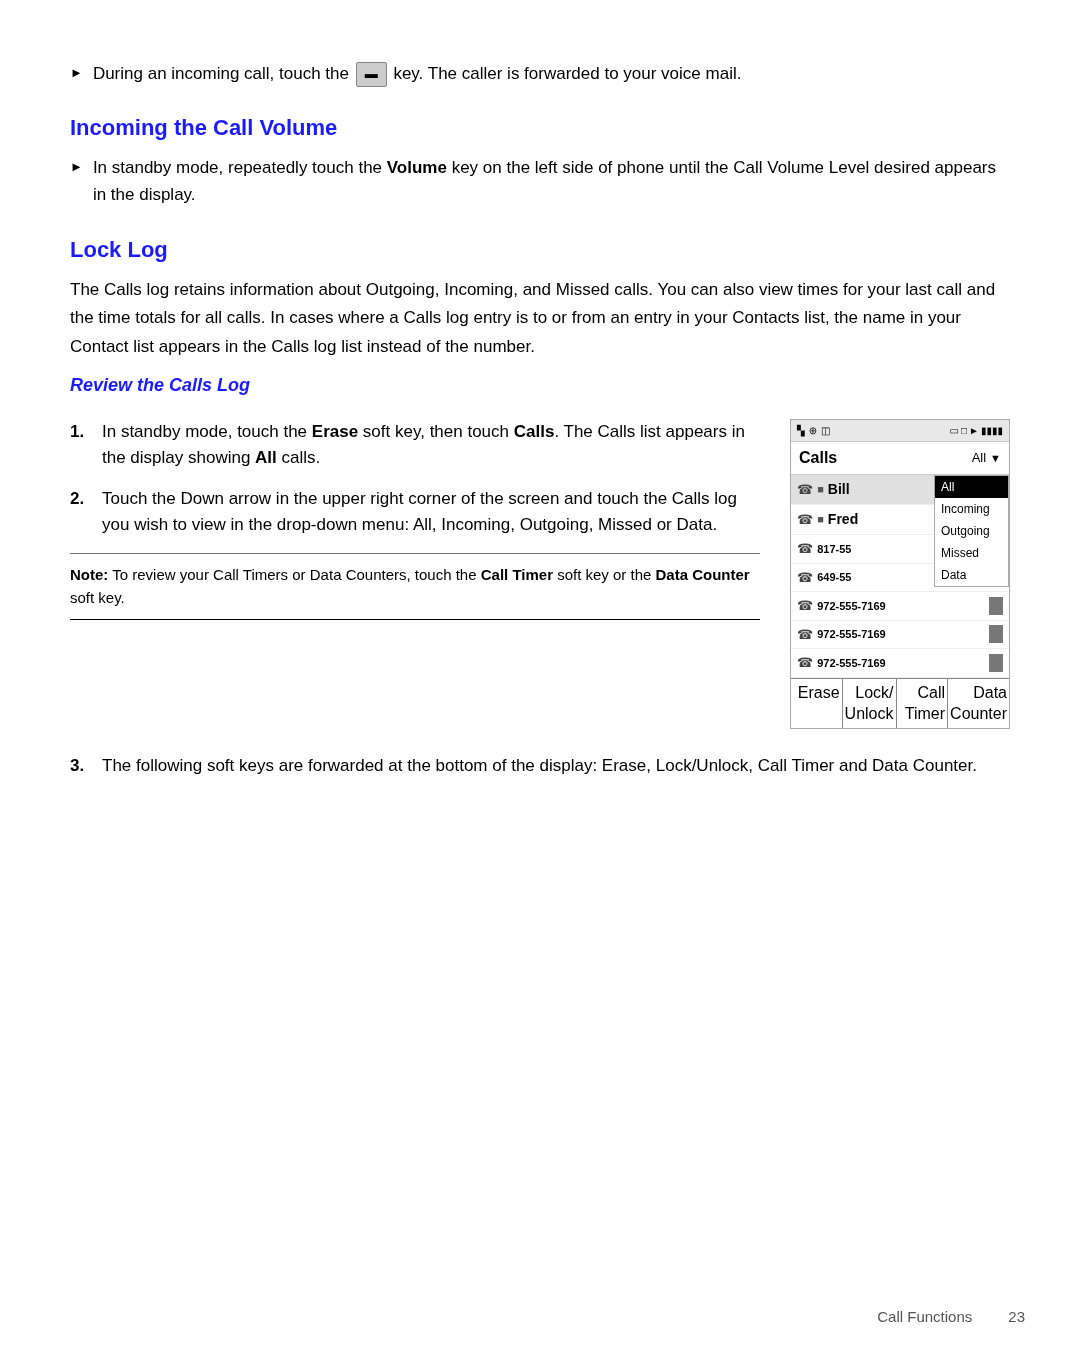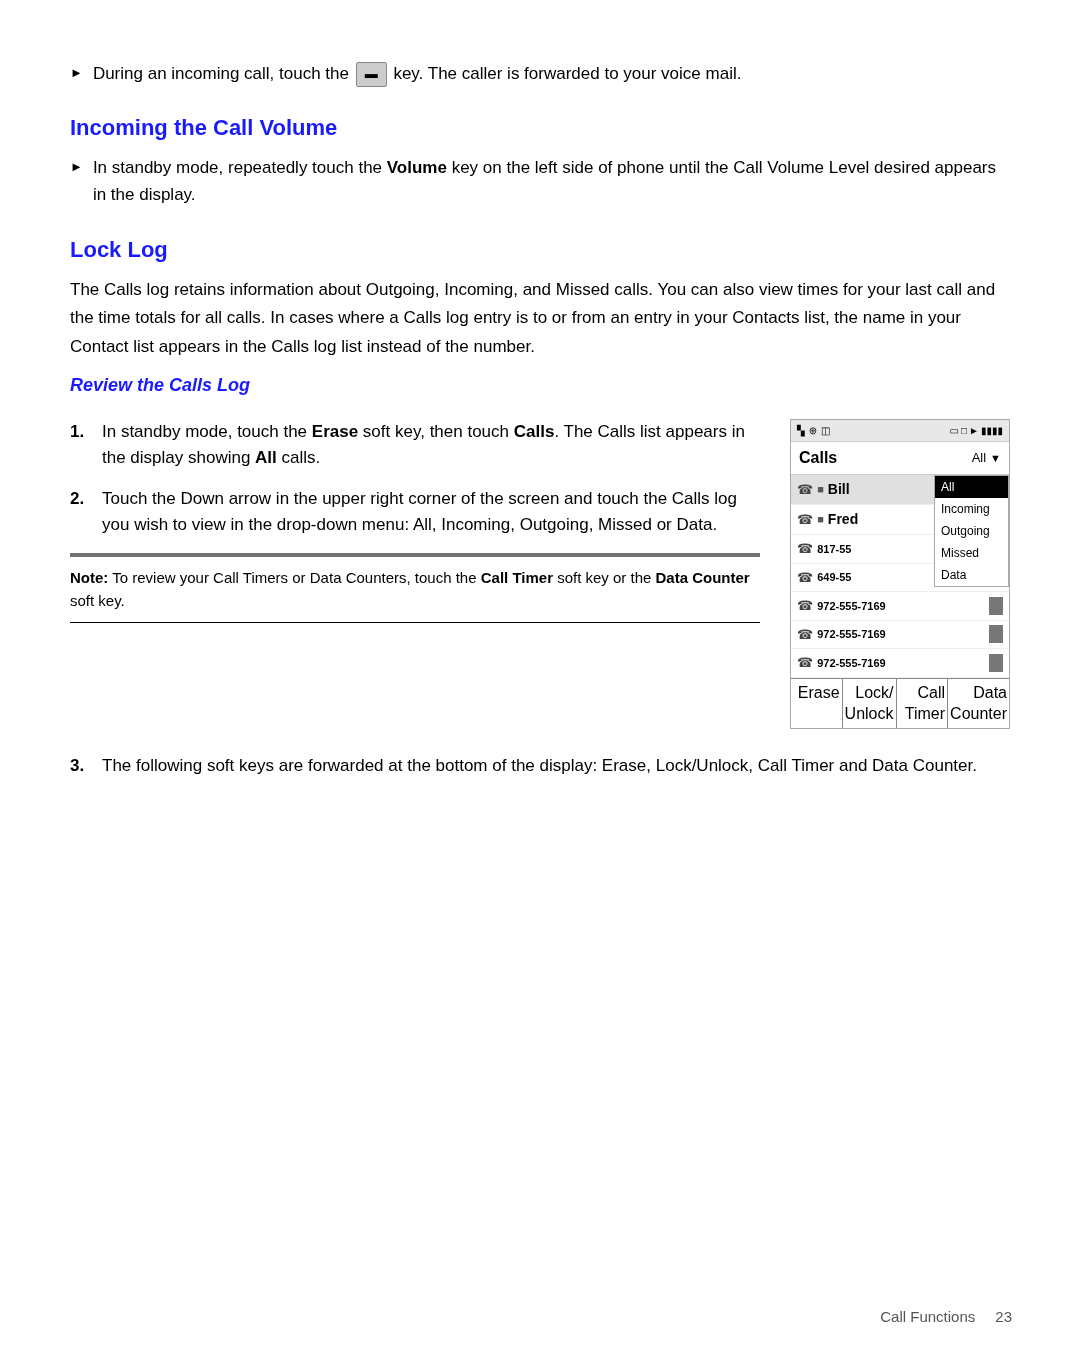--- a/index.html
+++ b/index.html
@@ -87,21 +87,21 @@
       align-items: flex-start;
     }
 
     .num-label {
       font-weight: bold;
       flex-shrink: 0;
       min-width: 18px;
     }
 
     .note-box {
-      border-top: 4px solid #737373;
+      border-top: 1px solid #737373;
       border-bottom: 1px solid #000;
       padding: 10px 0;
       margin-top: 16px;
       font-size: 15px;
       line-height: 1.5;
     }
 
     
     .phone-ui {
       border: 1px solid #aaa;
@@ -395,16 +395,16 @@
     </div>
   </div>
 
 </div>
 
 <div class="step3-item">
   <span class="num-label">3.</span>
   <span>The following soft keys are forwarded at the bottom of the display: Erase, Lock/Unlock, Call Timer and Data Counter.</span>
 </div>
 
-<div style="position:absolute; bottom:40px; right:68px; display:flex; gap:20px; font-size:15px; color:#555;">
+<div style="position:absolute; bottom:40px; right:55px; display:flex; gap:36px; font-size:15px; color:#555;">
   <span>Call Functions</span>
   <span>23</span>
 </div>
 
 </body></html>

